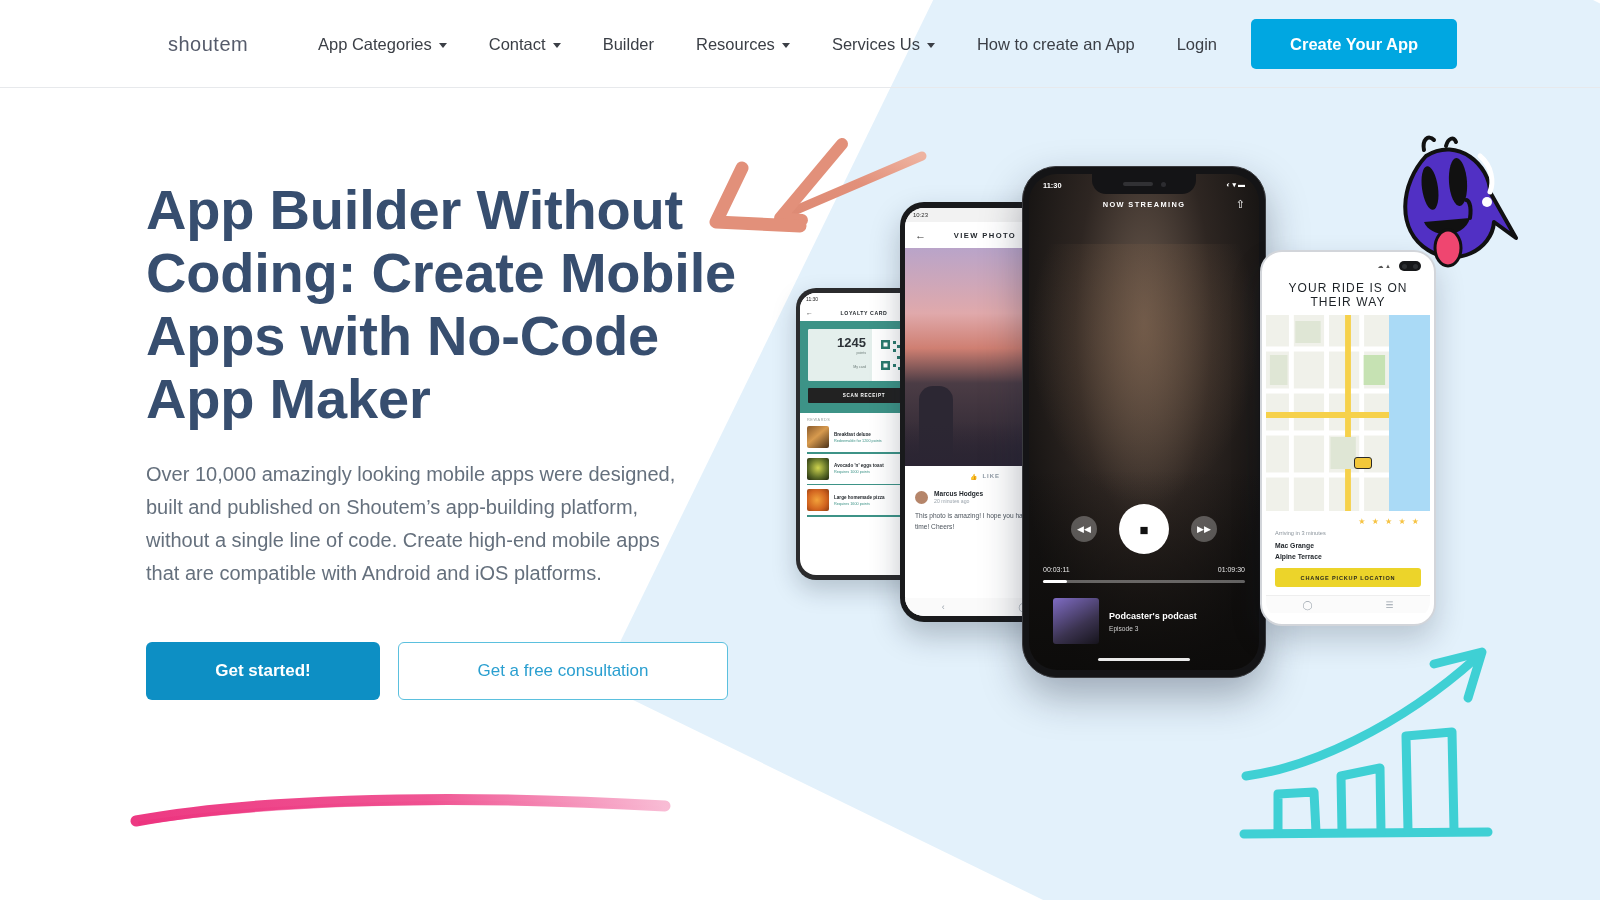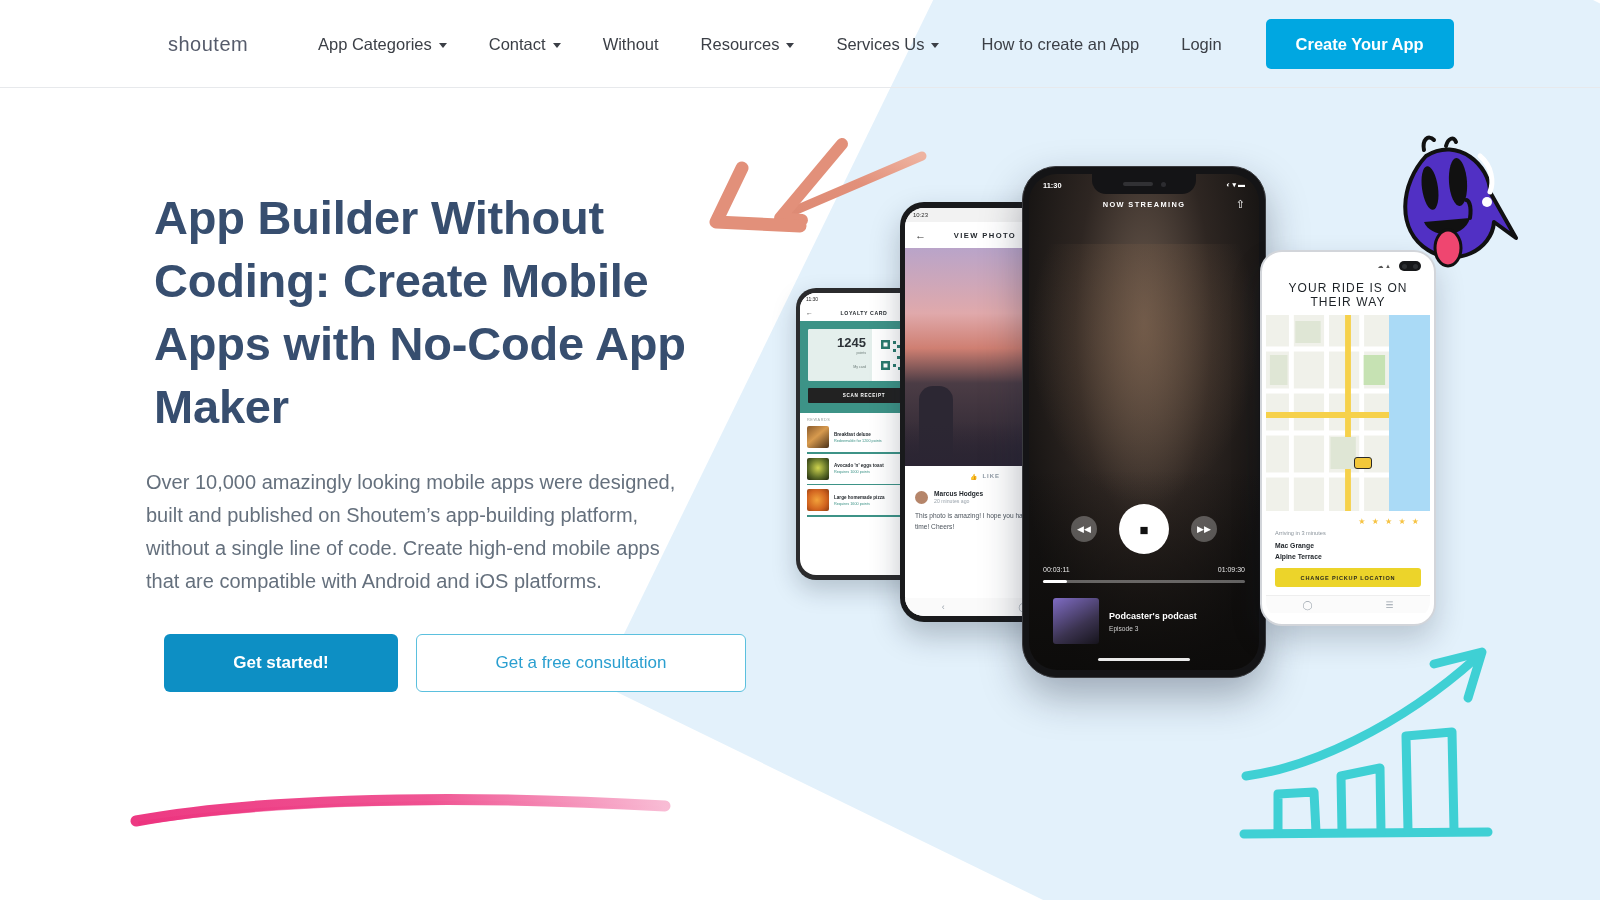--- a/index.html
+++ b/index.html
@@ -52,38 +52,38 @@
     font-size:16.5px; color:#3b3f46; padding:0 0; margin-right:42px;
     display:flex; align-items:center; gap:7px; cursor:pointer;
     white-space:nowrap;
   }
   .nav-item:last-child { margin-right:0; }
   .caret {
     width:0;height:0;border-left:4.5px solid transparent;
     border-right:4.5px solid transparent;border-top:5.5px solid #3b3f46;
     display:inline-block; position:relative; top:1px;
   }
-  .nav-login { margin-right:44px;justify-content:center; }
+  .nav-login { margin-right:34px;justify-content:center; }
   .btn-create {
     background:#00a7e1; color:#fff; font-weight:bold; font-size:16.5px;
-    border:none; border-radius:5px; height:50px; padding:0 30px;
+    border:none; border-radius:5px; height:50px; padding:0 39px;
     cursor:pointer; white-space:nowrap;
   }
 
   
   .hero-left { position:absolute; left:146px; top:178px; width:600px; z-index:20; }
   .h1 {
-    font-size:47px; line-height:63px; color:#374e6f; font-weight:bold;
-    margin:8px; letter-spacing:-0.2px;
+    font-size:56px; line-height:63px; color:#374e6f; font-weight:bold;
+    margin:0; letter-spacing:-0.2px;
   }
   .lead {
     margin:28px 0 0 0; font-size:20px; line-height:33px; color:#65707d;
     width:530px;
   }
-  .cta-row { margin-top:36px; display:flex; gap:18px;justify-content:flex-end; }
+  .cta-row { margin-top:52px; display:flex; gap:18px; }
   .btn-primary {
     background:#0d8fc4; color:#fff; font-size:17px; font-weight:bold;
     border:none; border-radius:6px; width:234px; height:58px; cursor:pointer;
   }
   .btn-secondary {
     background:#fff; color:#2a9fd0; font-size:17px;
     border:1.5px solid #5bc0de; border-radius:6px; width:330px; height:58px;
     cursor:pointer;
   }
 
@@ -222,21 +222,21 @@
   <div class="nav">
     <div class="nav-item">
       <span>App Categories</span>
       <i class="caret"></i>
     </div>
     <div class="nav-item">
       <span>Contact</span>
       <i class="caret"></i>
     </div>
     <div class="nav-item">
-      <span>Without</span>
+      <span>Builder</span>
     </div>
     <div class="nav-item">
       <span>Resources</span>
       <i class="caret"></i>
     </div>
     <div class="nav-item">
       <span>Services Us</span>
       <i class="caret"></i>
     </div>
     <div class="nav-item">

